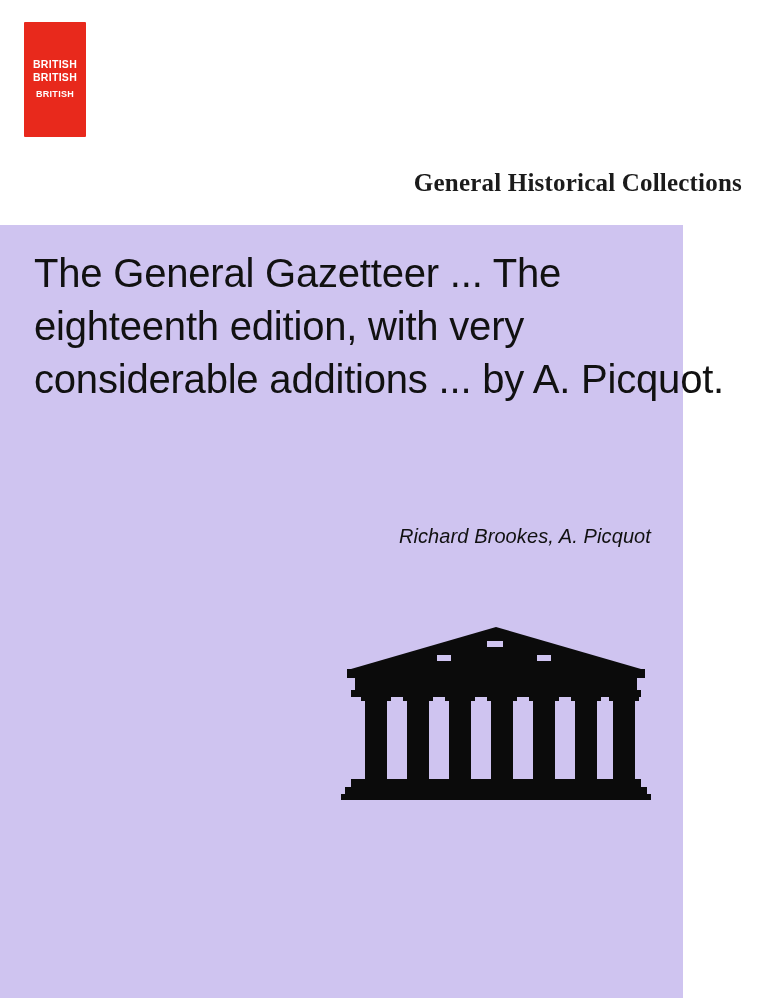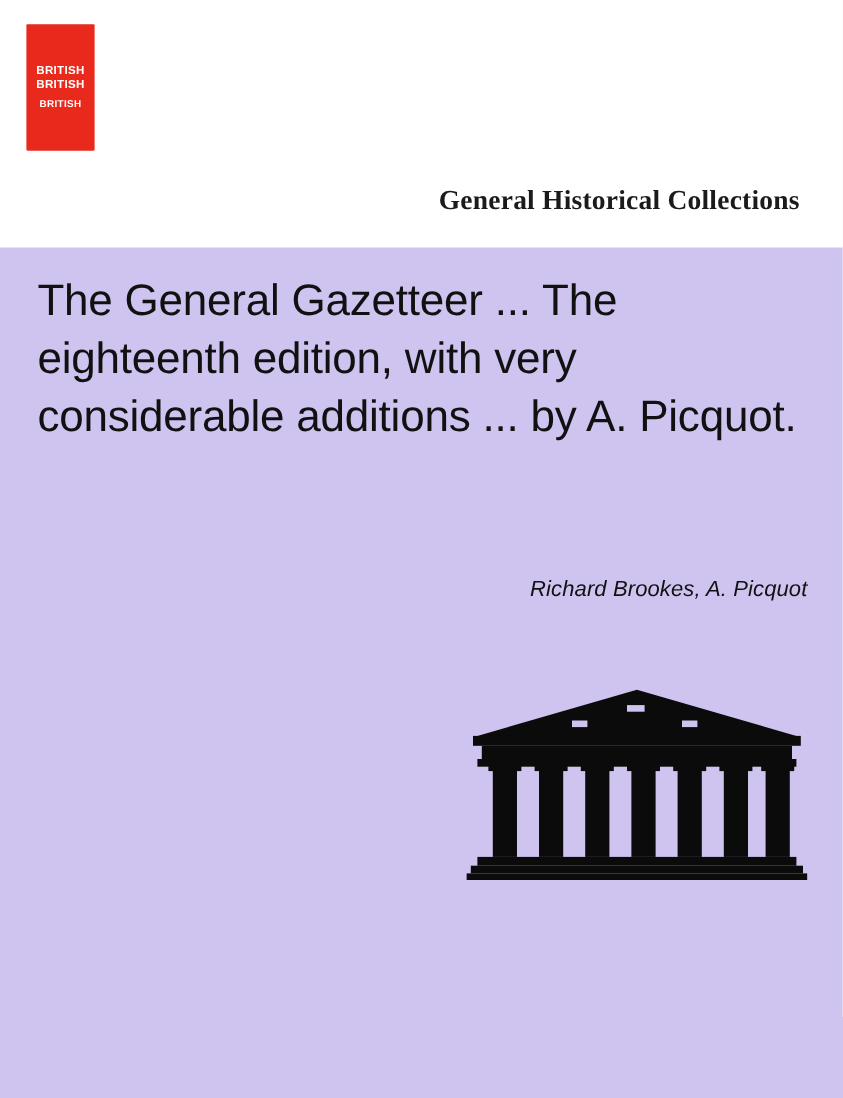--- a/index.html
+++ b/index.html
@@ -60,35 +60,35 @@
     position: absolute;
     left: 0;
     top: 140px;
     width: 766px;
     height: 85px;
     background: #ffffff;
     display: flex;
     align-items: center;
     justify-content: flex-end;
     box-sizing: border-box;
-    padding-right: 39px;
+    padding-right: 24px;
   }
   .series-title {
     color: #1b1b1b;
     font-family: "Liberation Serif", serif;
     font-size: 25px;
     font-weight: bold;
     letter-spacing: 0.2px;
   }
   
   .main-area {
     position: absolute;
     left: 0;
     top: 225px;
-    width: 766px;
+    width: 683px;
     height: 773px;
     background: #cfc4f0;
   }
   .title-block {
     position: absolute;
     left: 34px;
     top: 22px;
     width: 700px;
   }
   .book-title {

